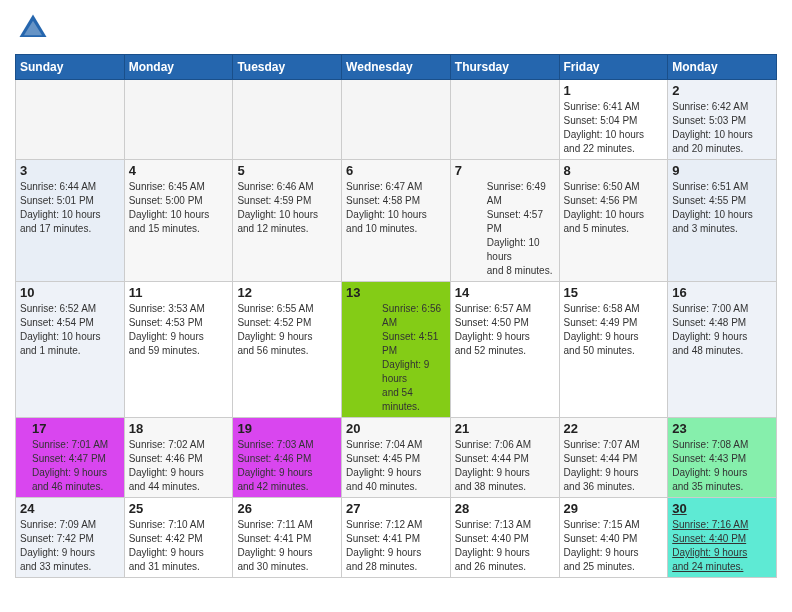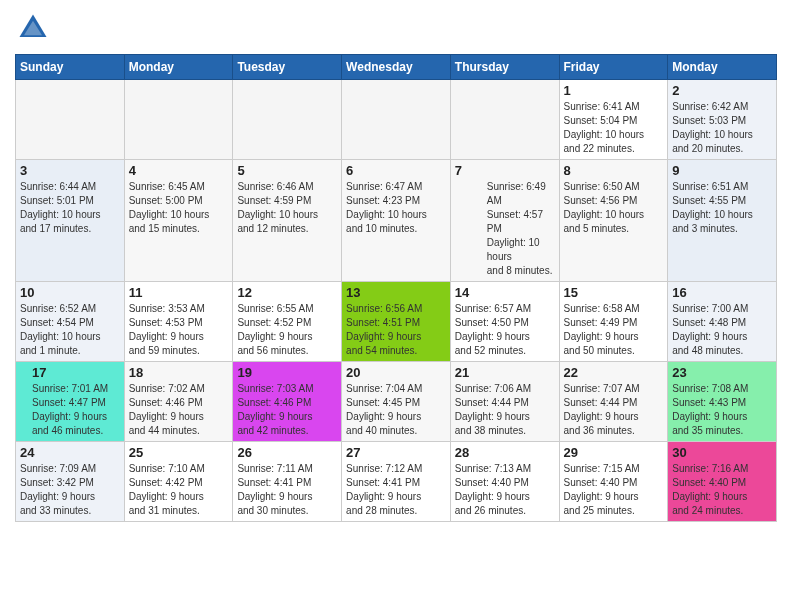--- a/index.html
+++ b/index.html
@@ -178,21 +178,21 @@
           <td style="background: rgb(247, 247, 247);">
             <span class="day-number">5</span>
             <div class="day-info" style="white-space: pre-line;">Sunrise: 6:46 AM
 Sunset: 4:59 PM
 Daylight: 10 hours
 and 12 minutes.</div>
           </td>
           <td style="background: rgb(247, 247, 247);">
             <span class="day-number">6</span>
             <div class="day-info" style="white-space: pre-line;">Sunrise: 6:47 AM
-Sunset: 4:23 PM
+Sunset: 4:58 PM
 Daylight: 10 hours
 and 10 minutes.</div>
           </td>
           <td style="background: rgb(247, 247, 247);">
             <span class="day-number">7</span>
             <div class="day-info" style="white-space: pre-line; margin-left: 32px;">Sunrise: 6:49 AM
 Sunset: 4:57 PM
 Daylight: 10 hours
 and 8 minutes.</div>
           </td>
@@ -228,21 +228,21 @@
           </td>
           <td style="background: rgb(255, 255, 255);">
             <span class="day-number">12</span>
             <div class="day-info" style="white-space: pre-line;">Sunrise: 6:55 AM
 Sunset: 4:52 PM
 Daylight: 9 hours
 and 56 minutes.</div>
           </td>
           <td style="background: #84cc16;">
             <span class="day-number">13</span>
-            <div class="day-info" style="white-space: pre-line;">Sunrise: 6:56 AM
+            <div class="day-info" style="white-space: pre-line; margin-left: 36px;">Sunrise: 6:56 AM
 Sunset: 4:51 PM
 Daylight: 9 hours
 and 54 minutes.</div>
           </td>
           <td style="background: rgb(255, 255, 255);">
             <span class="day-number">14</span>
             <div class="day-info" style="white-space: pre-line;">Sunrise: 6:57 AM
 Sunset: 4:50 PM
 Daylight: 9 hours
 and 52 minutes.</div>
@@ -256,21 +256,21 @@
           </td>
           <td style="background: rgb(238, 242, 248);">
             <span class="day-number">16</span>
             <div class="day-info" style="white-space: pre-line;">Sunrise: 7:00 AM
 Sunset: 4:48 PM
 Daylight: 9 hours
 and 48 minutes.</div>
           </td>
         </tr>
         <tr>
-          <td style="background: #5eead4; padding-left: 16px;">
+          <td style="background: #d946ef; padding-left: 16px;">
             <span class="day-number">17</span>
             <div class="day-info" style="white-space: pre-line;">Sunrise: 7:01 AM
 Sunset: 4:47 PM
 Daylight: 9 hours
 and 46 minutes.</div>
           </td>
           <td style="background: rgb(247, 247, 247);">
             <span class="day-number">18</span>
             <div class="day-info" style="white-space: pre-line;">Sunrise: 7:02 AM
 Sunset: 4:46 PM
@@ -310,21 +310,21 @@
             <div class="day-info" style="white-space: pre-line;">Sunrise: 7:08 AM
 Sunset: 4:43 PM
 Daylight: 9 hours
 and 35 minutes.</div>
           </td>
         </tr>
         <tr>
           <td style="background: rgb(238, 242, 248);">
             <span class="day-number">24</span>
             <div class="day-info" style="white-space: pre-line;">Sunrise: 7:09 AM
-Sunset: 3:42 PM
+Sunset: 7:42 PM
 Daylight: 9 hours
 and 33 minutes.</div>
           </td>
           <td style="background: rgb(255, 255, 255);">
             <span class="day-number">25</span>
             <div class="day-info" style="white-space: pre-line;">Sunrise: 7:10 AM
 Sunset: 4:42 PM
 Daylight: 9 hours
 and 31 minutes.</div>
           </td>
@@ -349,21 +349,21 @@
 Daylight: 9 hours
 and 26 minutes.</div>
           </td>
           <td style="background: rgb(255, 255, 255);">
             <span class="day-number">29</span>
             <div class="day-info" style="white-space: pre-line;">Sunrise: 7:15 AM
 Sunset: 4:40 PM
 Daylight: 9 hours
 and 25 minutes.</div>
           </td>
-          <td style="background: #ec4899;">
+          <td style="background: #5eead4; text-decoration: underline;">
             <span class="day-number">30</span>
             <div class="day-info" style="white-space: pre-line;">Sunrise: 7:16 AM
 Sunset: 4:40 PM
 Daylight: 9 hours
 and 24 minutes.</div>
           </td>
         </tr>
       </tbody>
   </table>
 </div>

